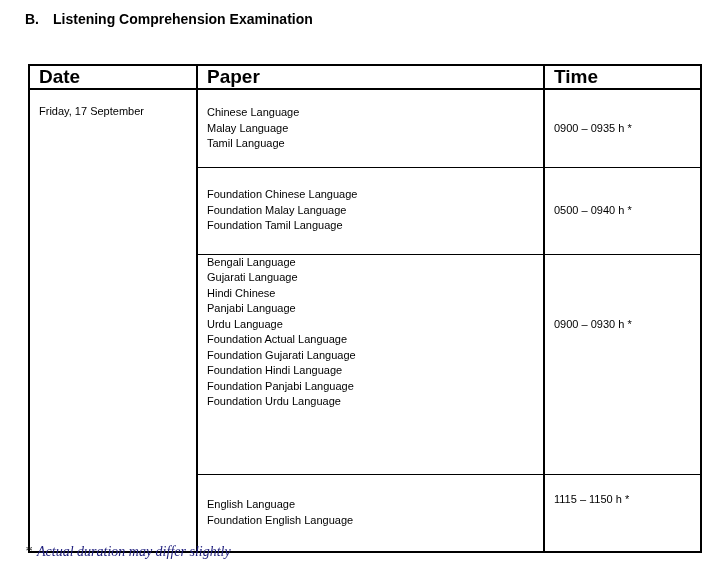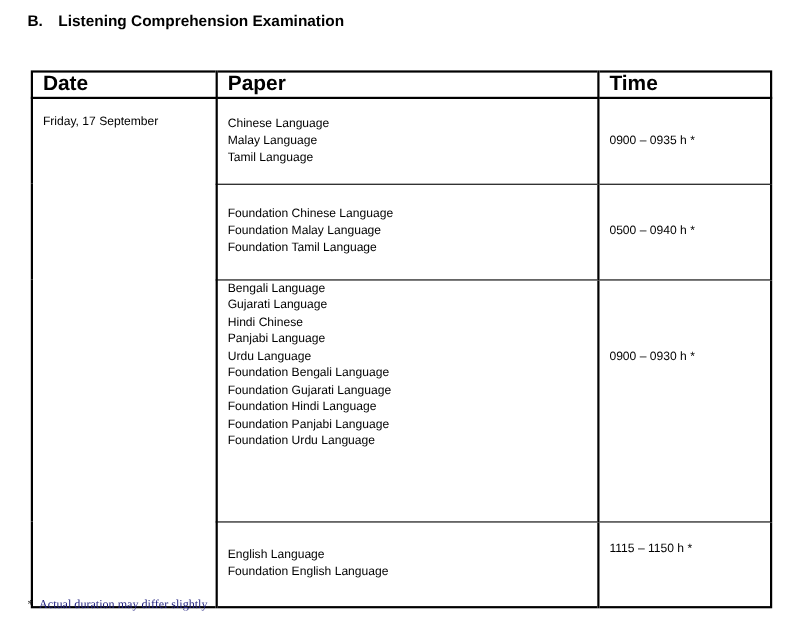--- a/index.html
+++ b/index.html
@@ -49,21 +49,22 @@
   td.date-cell { vertical-align: top; padding-top: 15px; }
   td.paper-cell { line-height: 15.5px; }
   td.paper-cell.g3 { vertical-align: top; padding-top: 0; margin-top: 48px; }
   td.time-cell { line-height: 15.5px; white-space: nowrap; }
   td.time-cell.t3 { vertical-align: top; padding-top: 62px; }
   td.time-cell.t4 { vertical-align: top; padding-top: 17px; }
 
   .footnote {
     position: absolute; left: 25px; top: 544px;
     font-family: "Liberation Serif", serif;
-    font-size: 11px;
+    font-style: italic;
+    font-size: 14px;
     color: #1f1f7e;
   }
   .footnote .fmark { color: #111111; margin-right: 5px; }
 </style>
 </head>
 <body>
 
 <div class="doc-title">
   <span class="tlabel">B.</span>
   <span>Listening Comprehension Examination</span>
@@ -98,21 +99,21 @@
     </td>
     <td class="time-cell t2">0500 – 0940 h *</td>
   </tr>
   <tr class="r3">
     <td class="paper-cell g3">
       <div>Bengali Language</div>
       <div>Gujarati Language</div>
       <div>Hindi Chinese</div>
       <div>Panjabi Language</div>
       <div>Urdu Language</div>
-      <div>Foundation Bengali Language</div>
+      <div>Foundation Actual Language</div>
       <div>Foundation Gujarati Language</div>
       <div>Foundation Hindi Language</div>
       <div>Foundation Panjabi Language</div>
       <div>Foundation Urdu Language</div>
     </td>
     <td class="time-cell t3">0900 – 0930 h *</td>
   </tr>
   <tr class="r4">
     <td class="paper-cell g4">
       <div>English Language</div>

